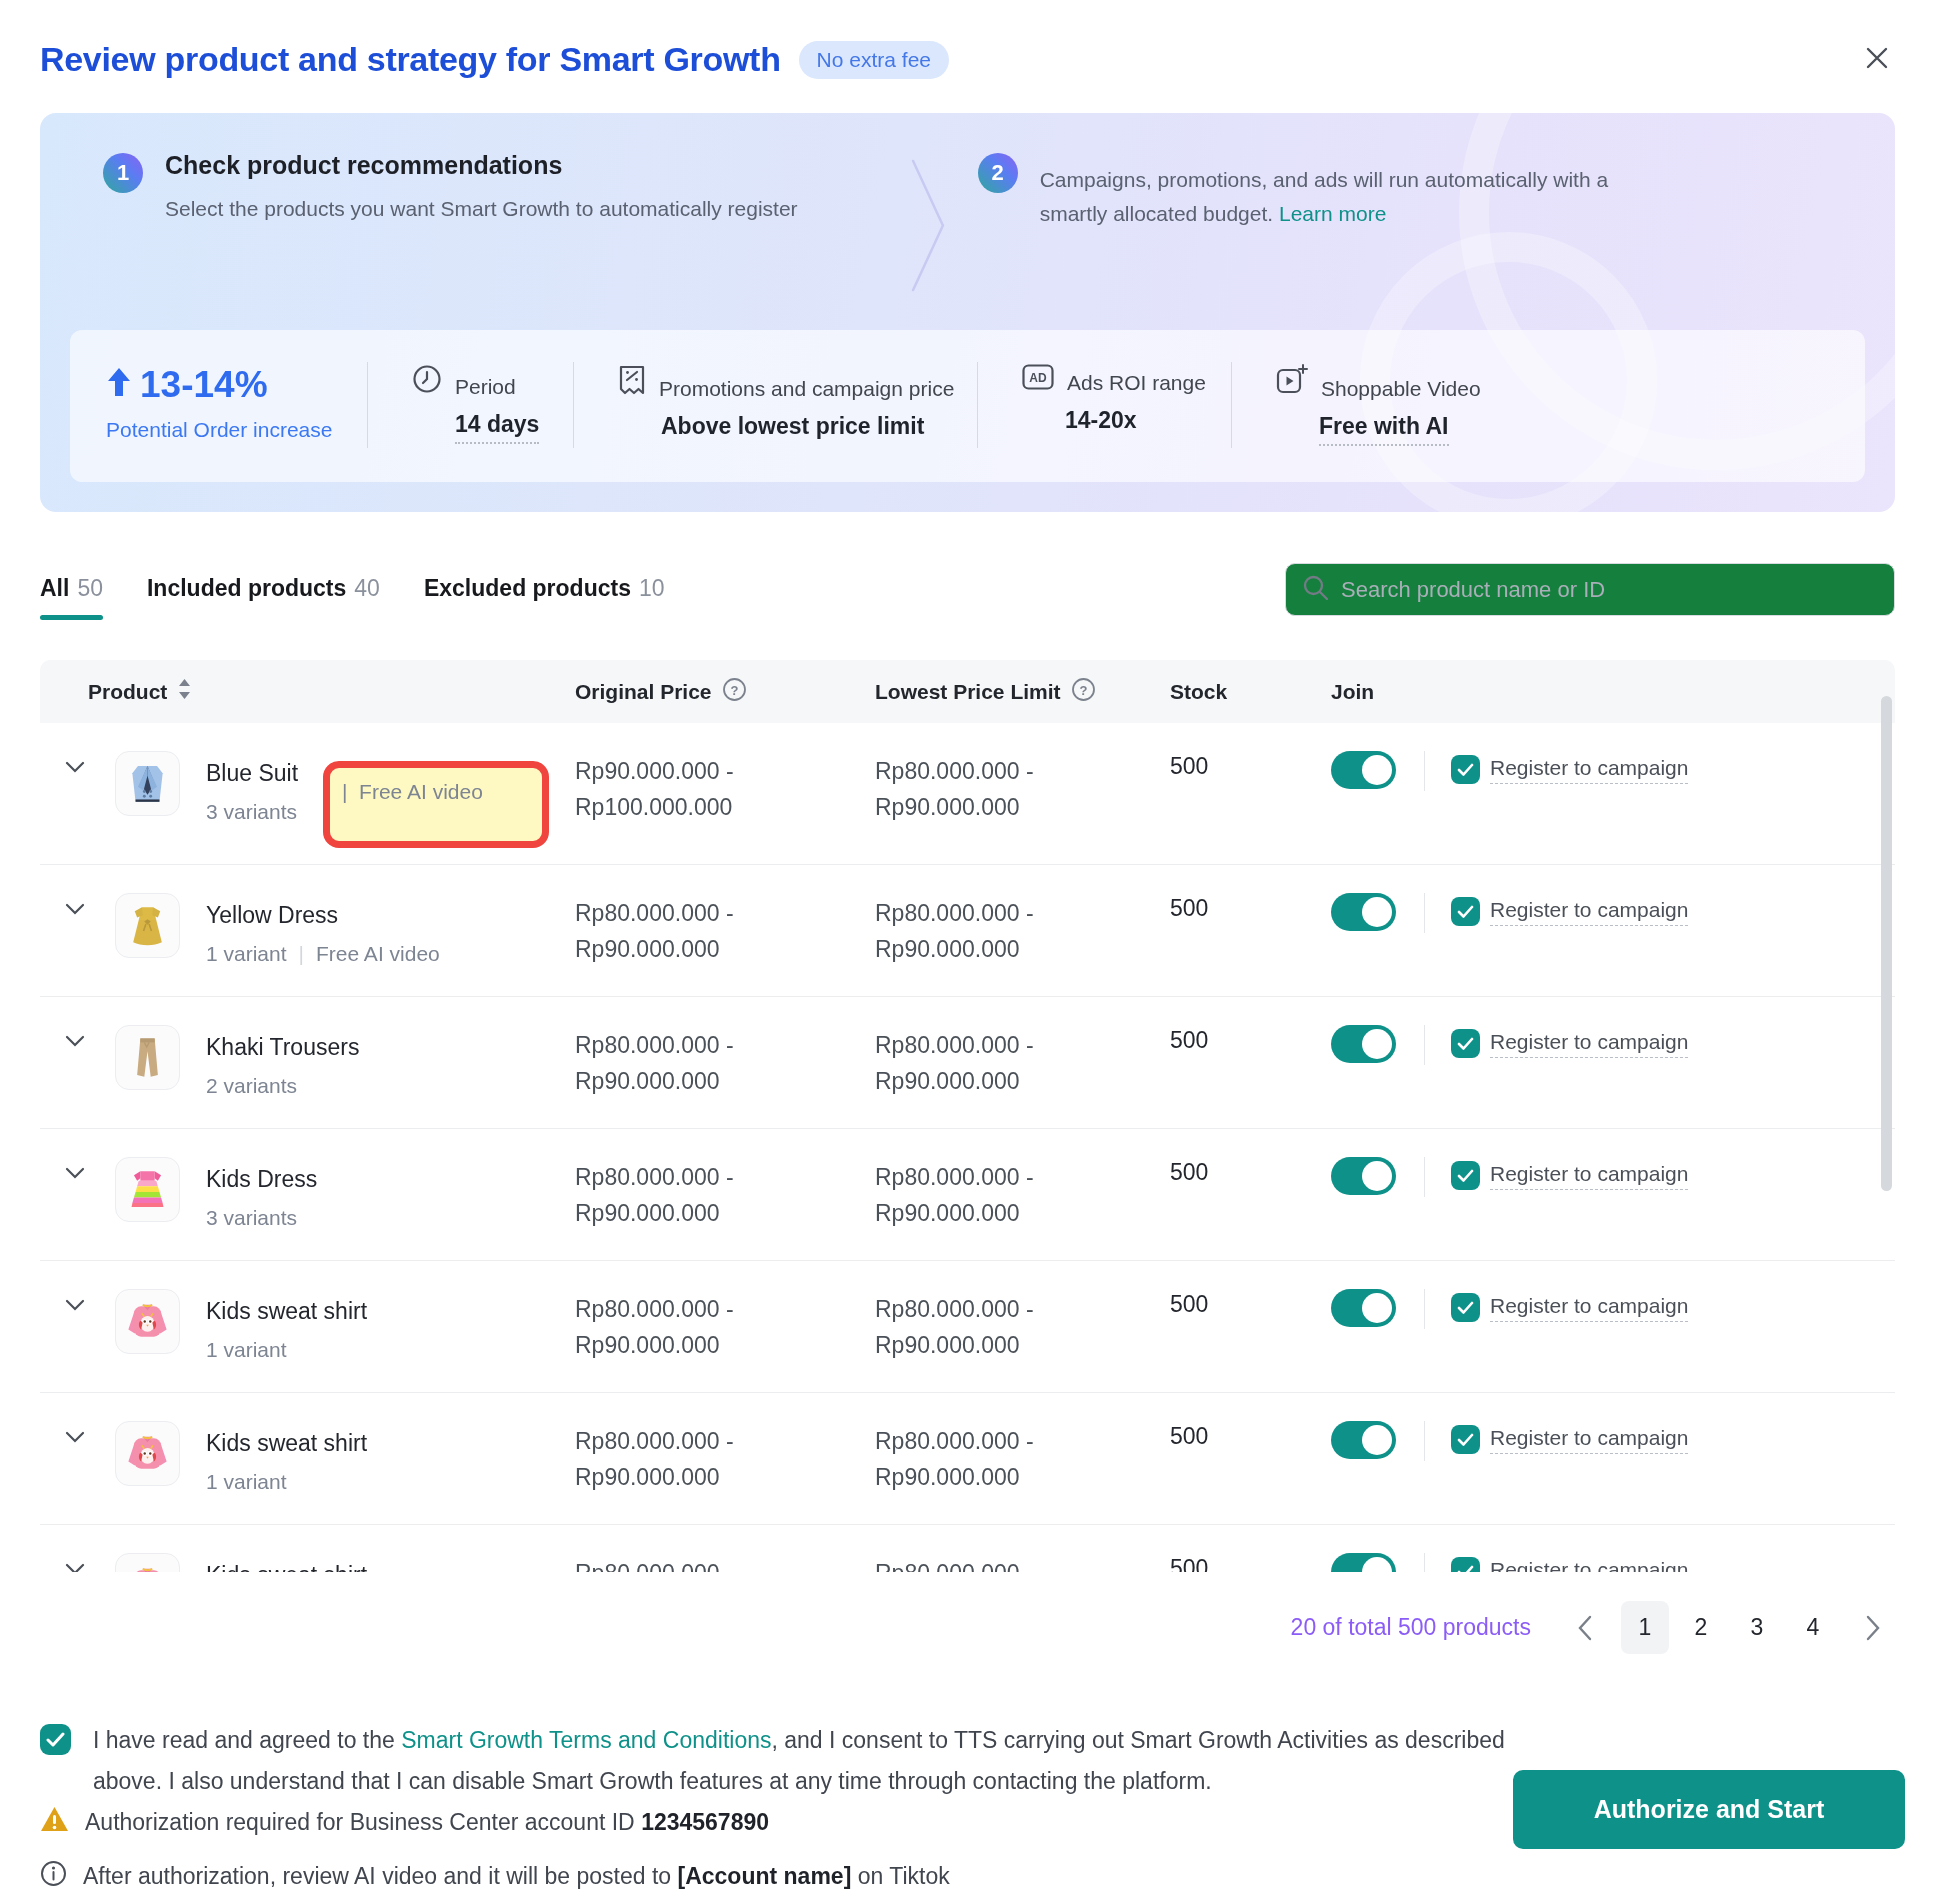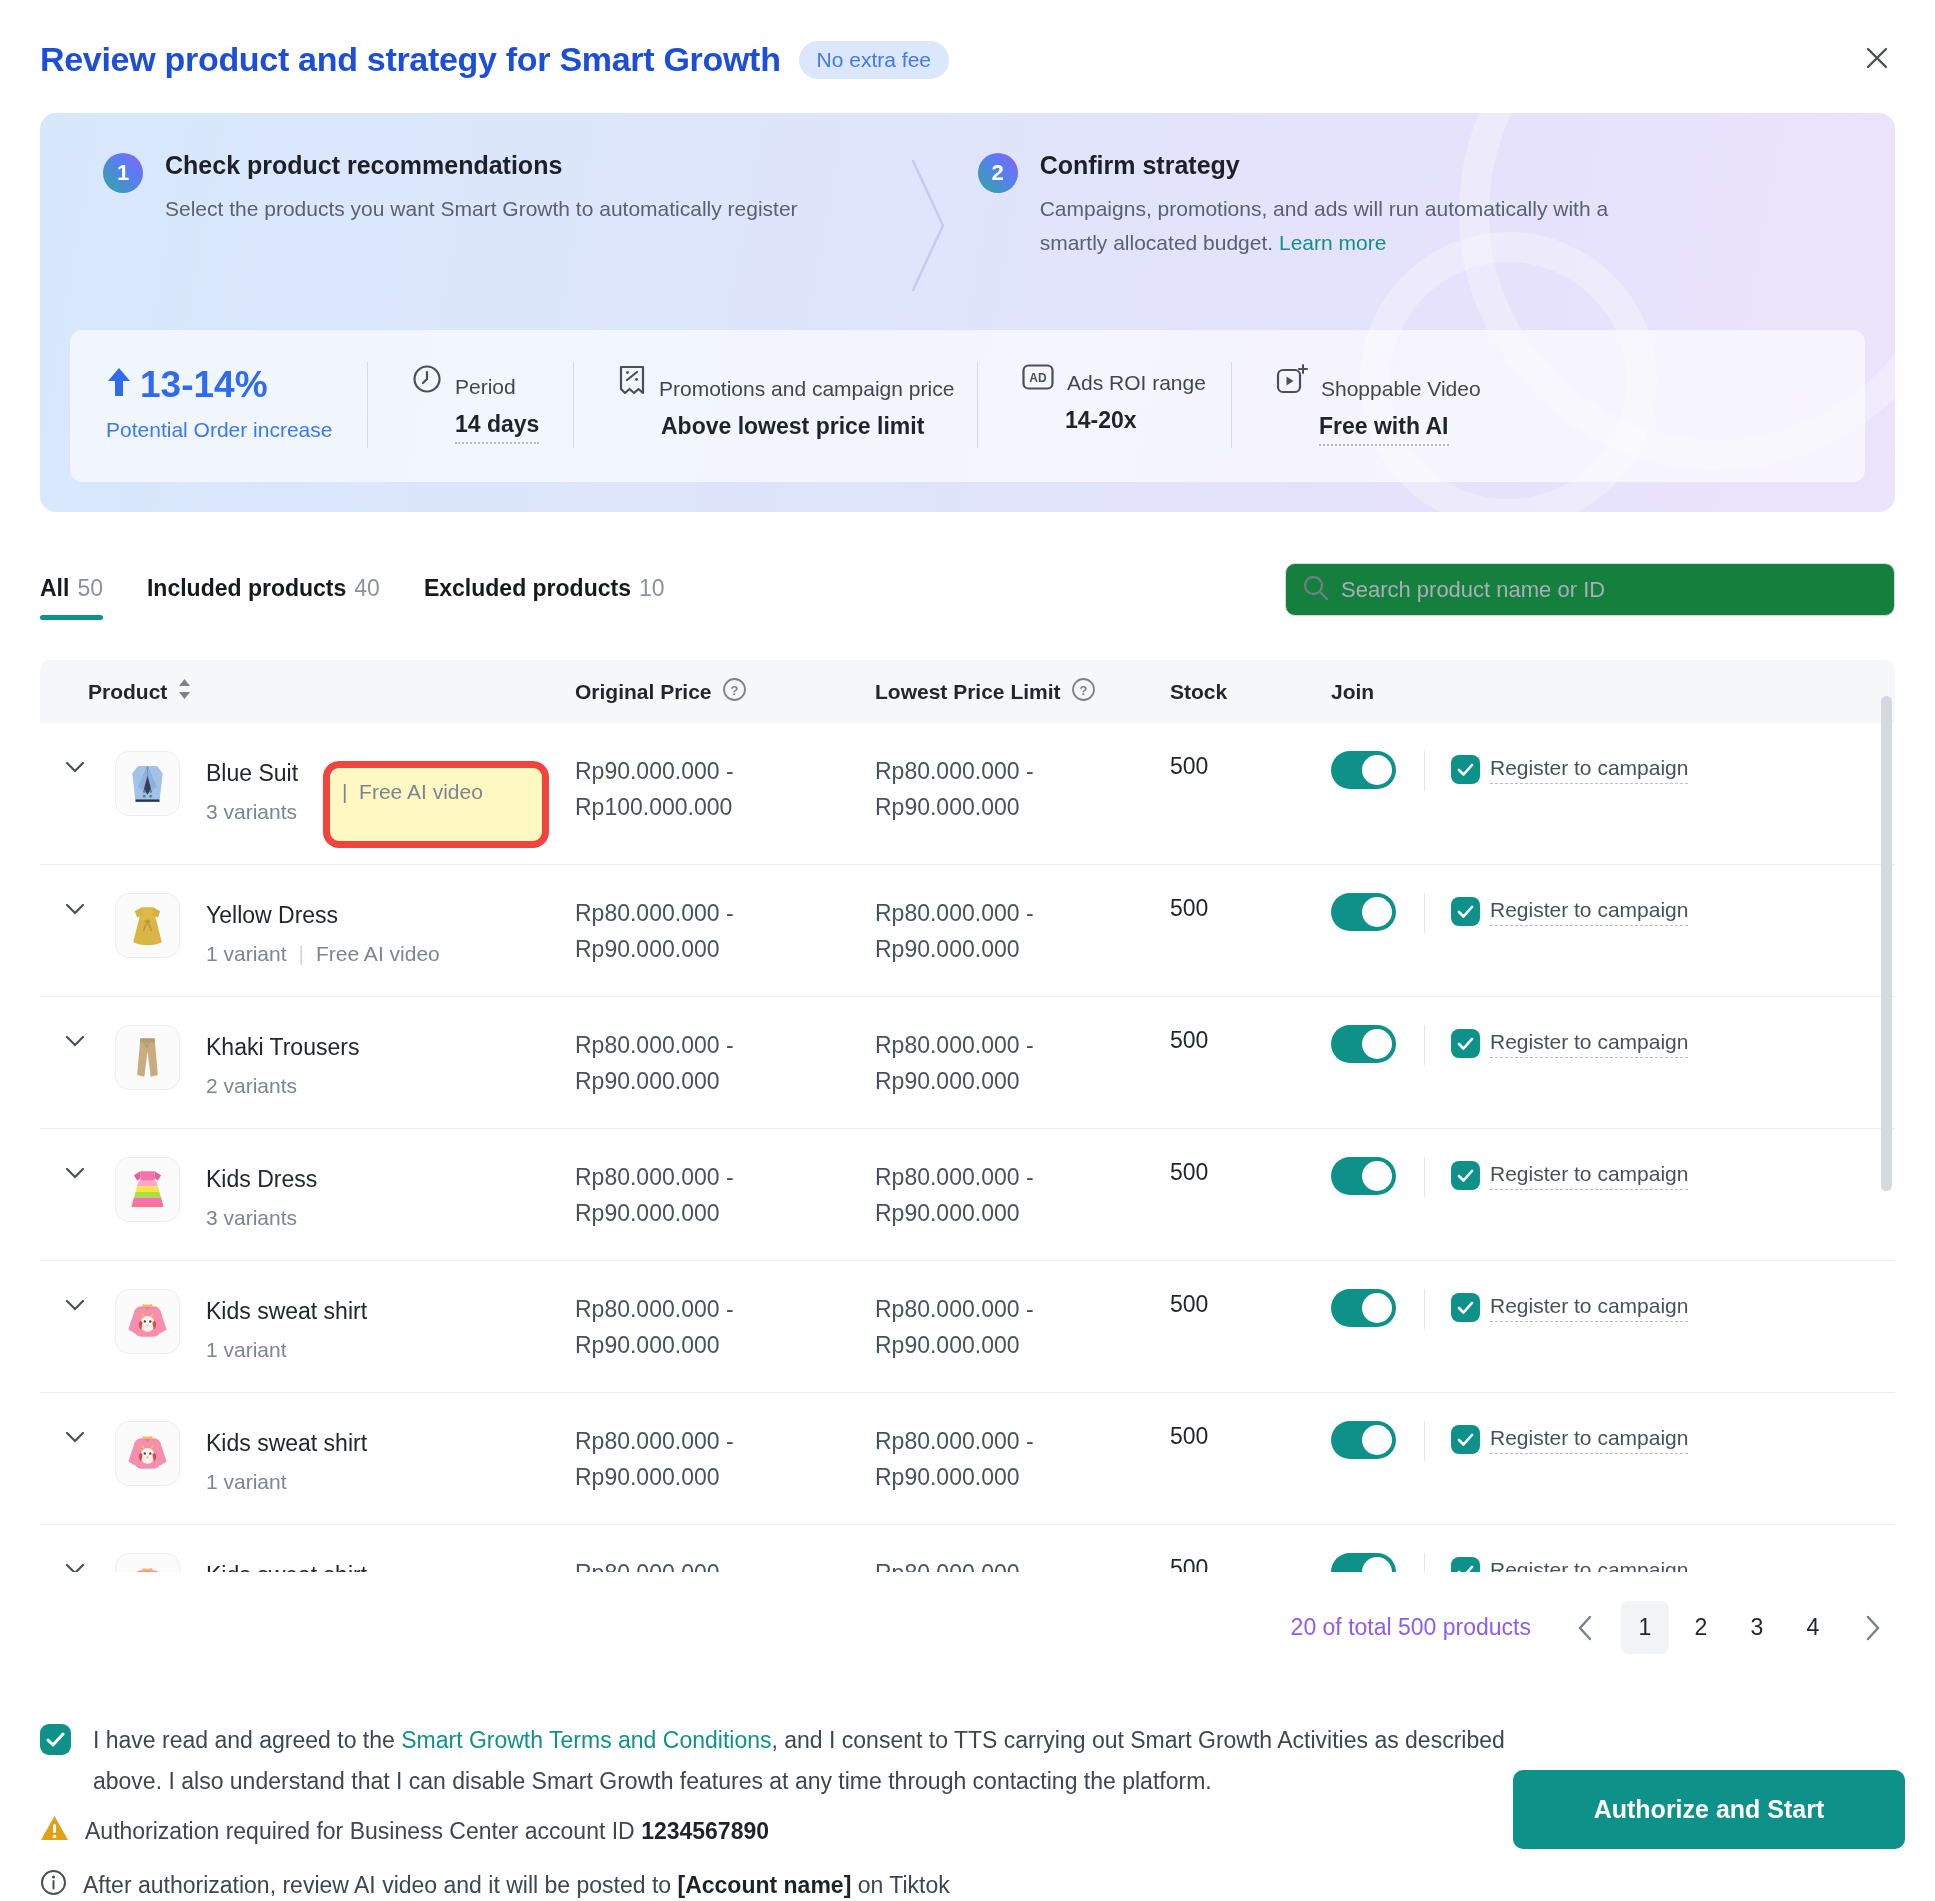--- a/index.html
+++ b/index.html
@@ -98,21 +98,21 @@
   .page-btn { min-width:48px; height:53px; display:flex; align-items:center; justify-content:center; font-size:23px; color:#23262d; border-radius:8px; cursor:pointer; margin:0 4px; }
   .page-btn.active { background:#f2f3f5; }
 
   
   .footer { margin-top:65px; position:relative; }
   .terms-row { display:flex; gap:22px; align-items:flex-start; }
   .terms-check { width:31px; height:31px; border-radius:9px; background:#0e9189; flex:none; display:flex; align-items:center; justify-content:center; margin-top:4px; cursor:pointer; }
   .terms-text { font-size:23px; line-height:41px; color:#40454e; max-width:1431px; }
   .terms-link { color:#0e9189; cursor:pointer; }
   .note-row { display:flex; gap:16px; align-items:center; font-size:23px; color:#40454e; }
-  .warn-row { margin-top:13px; }
+  .warn-row { margin-top:4px; }
   .info-row { margin-top:21px; }
   .bold-dark { color:#1f2329; font-weight:700; }
   .auth-btn { position:absolute; right:-10px; top:50px; width:392px; height:79px; background:#0e9189; border:none; border-radius:10px;
     color:#fff; font-size:25px; font-weight:700; font-family:inherit; cursor:pointer; }
 </style>
 </head>
 <body>
 
 <div class="page">
 
@@ -138,21 +138,20 @@
         </div>
       </div>
       <div class="step-sep">
         <svg width="46" height="149" viewBox="0 0 46 150" fill="none" stroke="#c8caf1" stroke-width="2.5" stroke-linecap="round">
             <path d="M8 10 L38 75 L8 140"></path>
           </svg>
       </div>
       <div class="step step2">
         <div class="step-circle">2</div>
         <div>
-          <div class="step-title">Confirm strategy</div>
           <div class="step-desc">
             <span>Campaigns, promotions, and ads will run automatically with a smartly allocated budget.</span>
             <span class="learn-more">Learn more</span>
           </div>
         </div>
       </div>
     </div>
 
     <div class="stats-card">
       <div class="stat stat1">

